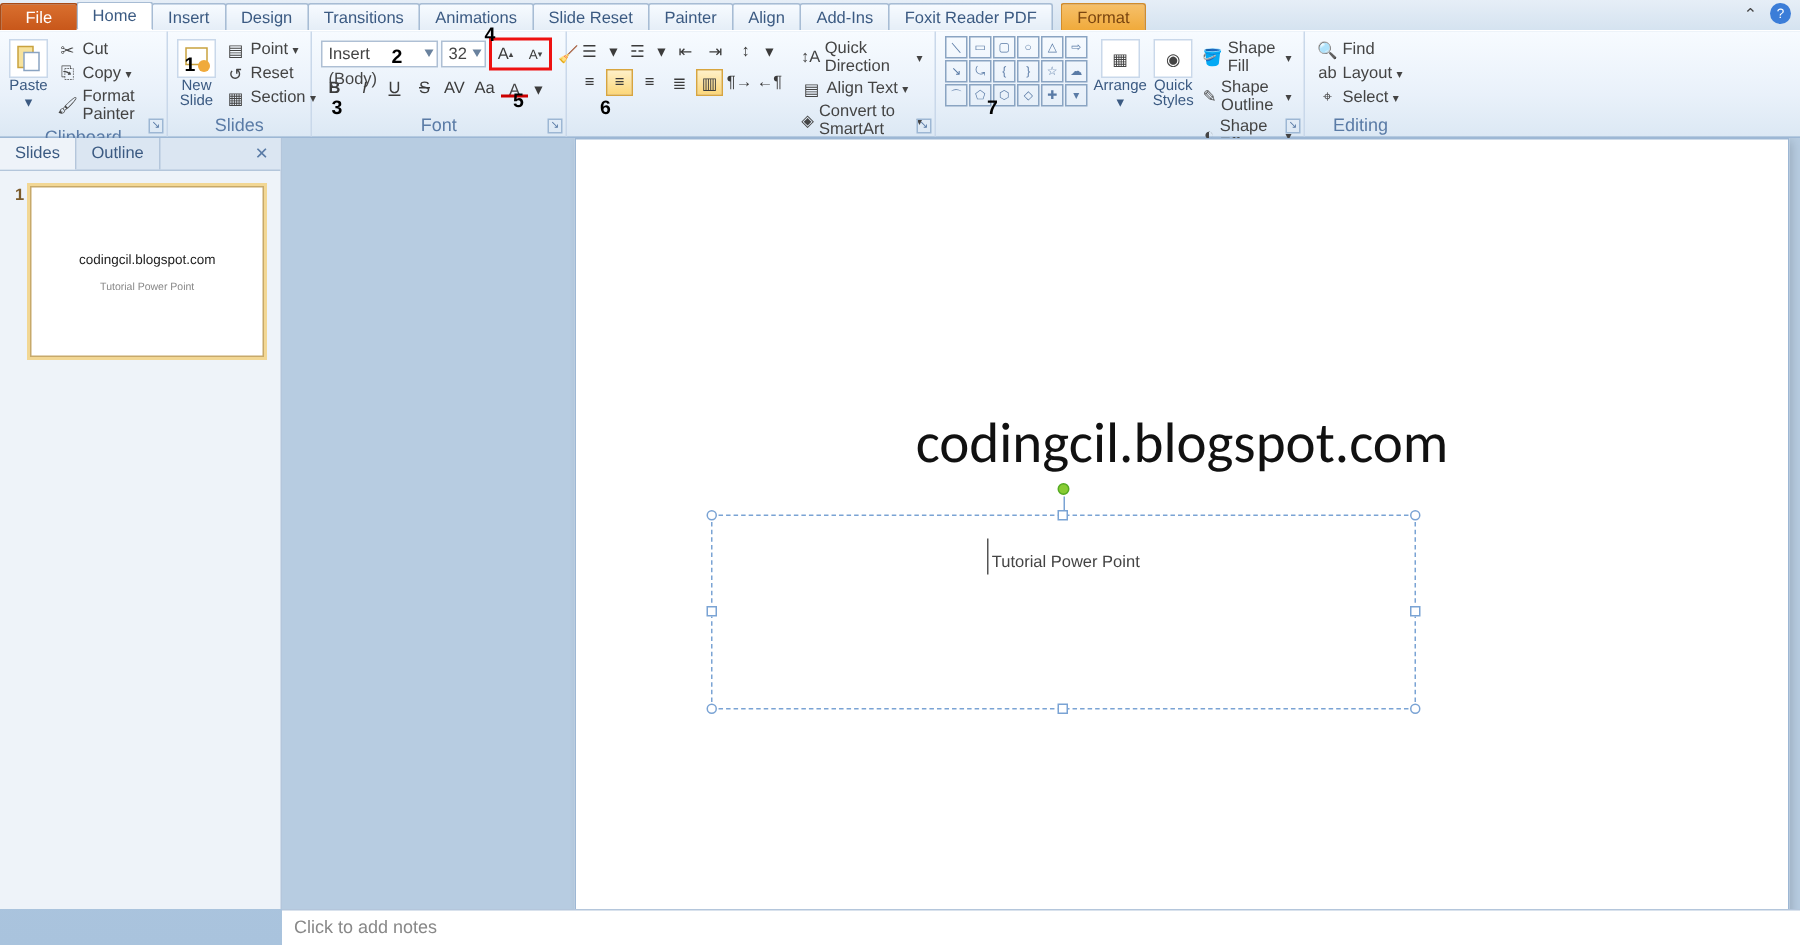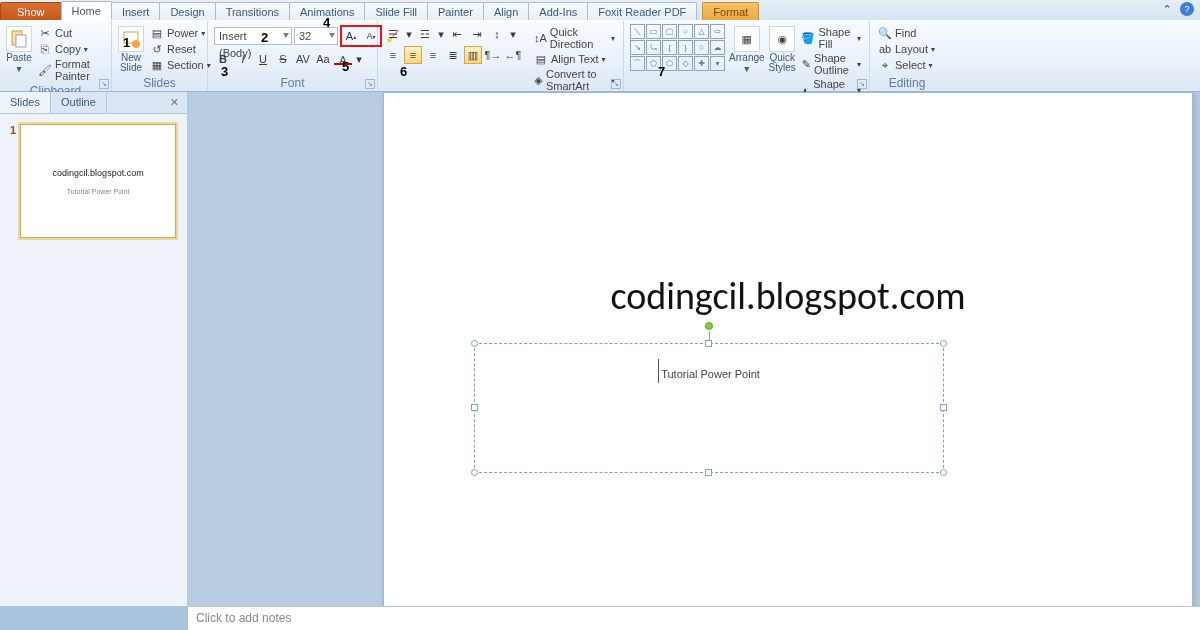--- a/index.html
+++ b/index.html
@@ -18,21 +18,21 @@
 .dlg{position:absolute;right:2px;bottom:2px;width:10px;height:10px;border:1px solid #9db7d4;color:#5a7ba6;font-size:7px;line-height:7px;text-align:center}
 .vbtn{width:34px;display:flex;flex-direction:column;align-items:center;padding-top:2px;gap:1px;cursor:pointer}
 .vbtn .ico{width:26px;height:26px;border:1px solid #c9d8ea;background:#fff;display:flex;align-items:center;justify-content:center}
 .vbtn .lbl{font-size:10px;color:#3b5a82;text-align:center;line-height:1}
 .mini{display:flex;align-items:center;gap:3px;color:#6a829e;font-size:10px;padding:1px 2px;cursor:pointer}
 .mini.dis{color:#a8b8cb}
 .mini .ic{width:14px;height:14px;display:inline-flex;align-items:center;justify-content:center}
 .stack{display:flex;flex-direction:column;gap:0;padding-top:1px}
 .row{display:flex;gap:2px;align-items:center}
 .fontname{width:78px;height:18px;border:1px solid #aebfd4;background:#fff;padding:0 14px 0 4px;font-size:10px;line-height:16px;position:relative}
-.fontsize{width:44px;height:18px;border:1px solid #aebfd4;background:#fff;padding:0 10px 0 4px;font-size:10px;line-height:16px;position:relative}
+.fontsize{width:30px;height:18px;border:1px solid #aebfd4;background:#fff;padding:0 10px 0 4px;font-size:10px;line-height:16px;position:relative}
 .caret{position:absolute;right:2px;top:5px;border-left:3px solid transparent;border-right:3px solid transparent;border-top:5px solid #6a829e}
 .tbtn{width:18px;height:18px;display:inline-flex;align-items:center;justify-content:center;cursor:pointer;color:#3b3b3b;border:1px solid transparent}
 .tbtn.on{background:linear-gradient(#fef0c8,#fcd77a);border-color:#d8a53e}
 .redbox{border:2px solid #e11;padding:0}
 .fc{width:18px;height:2px;background:#c00;margin-top:-3px}
 .shapes{display:grid;grid-template-columns:repeat(6,15px);grid-auto-rows:15px;gap:1px;width:100px}
 .shapes span{border:1px solid #8aa4c2;font-size:8px;display:flex;align-items:center;justify-content:center;color:#5a7ba6}
 .ann{position:absolute;font-weight:bold;font-size:13px;color:#000;z-index:10}
 .main{position:absolute;top:92px;left:0;right:0;bottom:24px;display:flex}
 .sidebar{width:188px;background:#eef3f9;border-right:1px solid #b4c6db;display:flex;flex-direction:column}
@@ -53,27 +53,27 @@
 .rot{position:absolute;width:8px;height:8px;background:#8c3;border:1px solid #5a2;border-radius:50%;left:50%;margin-left:-4px;top:-22px}
 .rot::after{content:"";position:absolute;left:3px;top:8px;width:1px;height:14px;background:#7aa3d4}
 .cursor{display:inline-block;width:1px;height:24px;background:#555;vertical-align:middle;margin-right:2px}
 .notes{position:absolute;bottom:0;left:188px;right:0;height:24px;background:#fff;border-top:1px solid #b4c6db;padding:4px 8px;color:#888;font-size:12px}
 svg{display:block}
 </style>
 </head>
 <body>
 
 <div class="tabs">
-  <div class="tab file">Show</div>
+  <div class="tab file">File</div>
   <div class="tab active">Home</div>
   <div class="tab">Insert</div>
   <div class="tab">Design</div>
   <div class="tab">Transitions</div>
   <div class="tab">Animations</div>
-  <div class="tab">Slide Fill</div>
+  <div class="tab">Slide Reset</div>
   <div class="tab">Painter</div>
   <div class="tab">Align</div>
   <div class="tab">Add-Ins</div>
   <div class="tab">Foxit Reader PDF</div>
   <div class="tab format">Format</div>
   <div class="winbtns">
     <span>⌃</span>
     <span style="background:#3b7dd8;color:#fff;border-radius:50%;font-size:9px">?</span>
   </div>
 </div>
@@ -120,21 +120,21 @@
               <rect x="3" y="3" width="14" height="11" fill="#fff" stroke="#c9a23e"></rect>
               <circle cx="15" cy="15" r="4" fill="#f0aa3b"></circle>
             </svg>
           </div>
         <div class="lbl" style="white-space:pre">New
 Slide</div>
       </div>
       <div class="stack">
         <div class="mini">
             <span class="ic">▤</span>
-            <span>Power</span>
+            <span>Point</span>
             <span style="font-size:8px"> ▾</span>
           </div>
         <div class="mini">
             <span class="ic">↺</span>
             <span>Reset</span>
           </div>
         <div class="mini">
             <span class="ic">▦</span>
             <span>Section</span>
             <span style="font-size:8px"> ▾</span>

